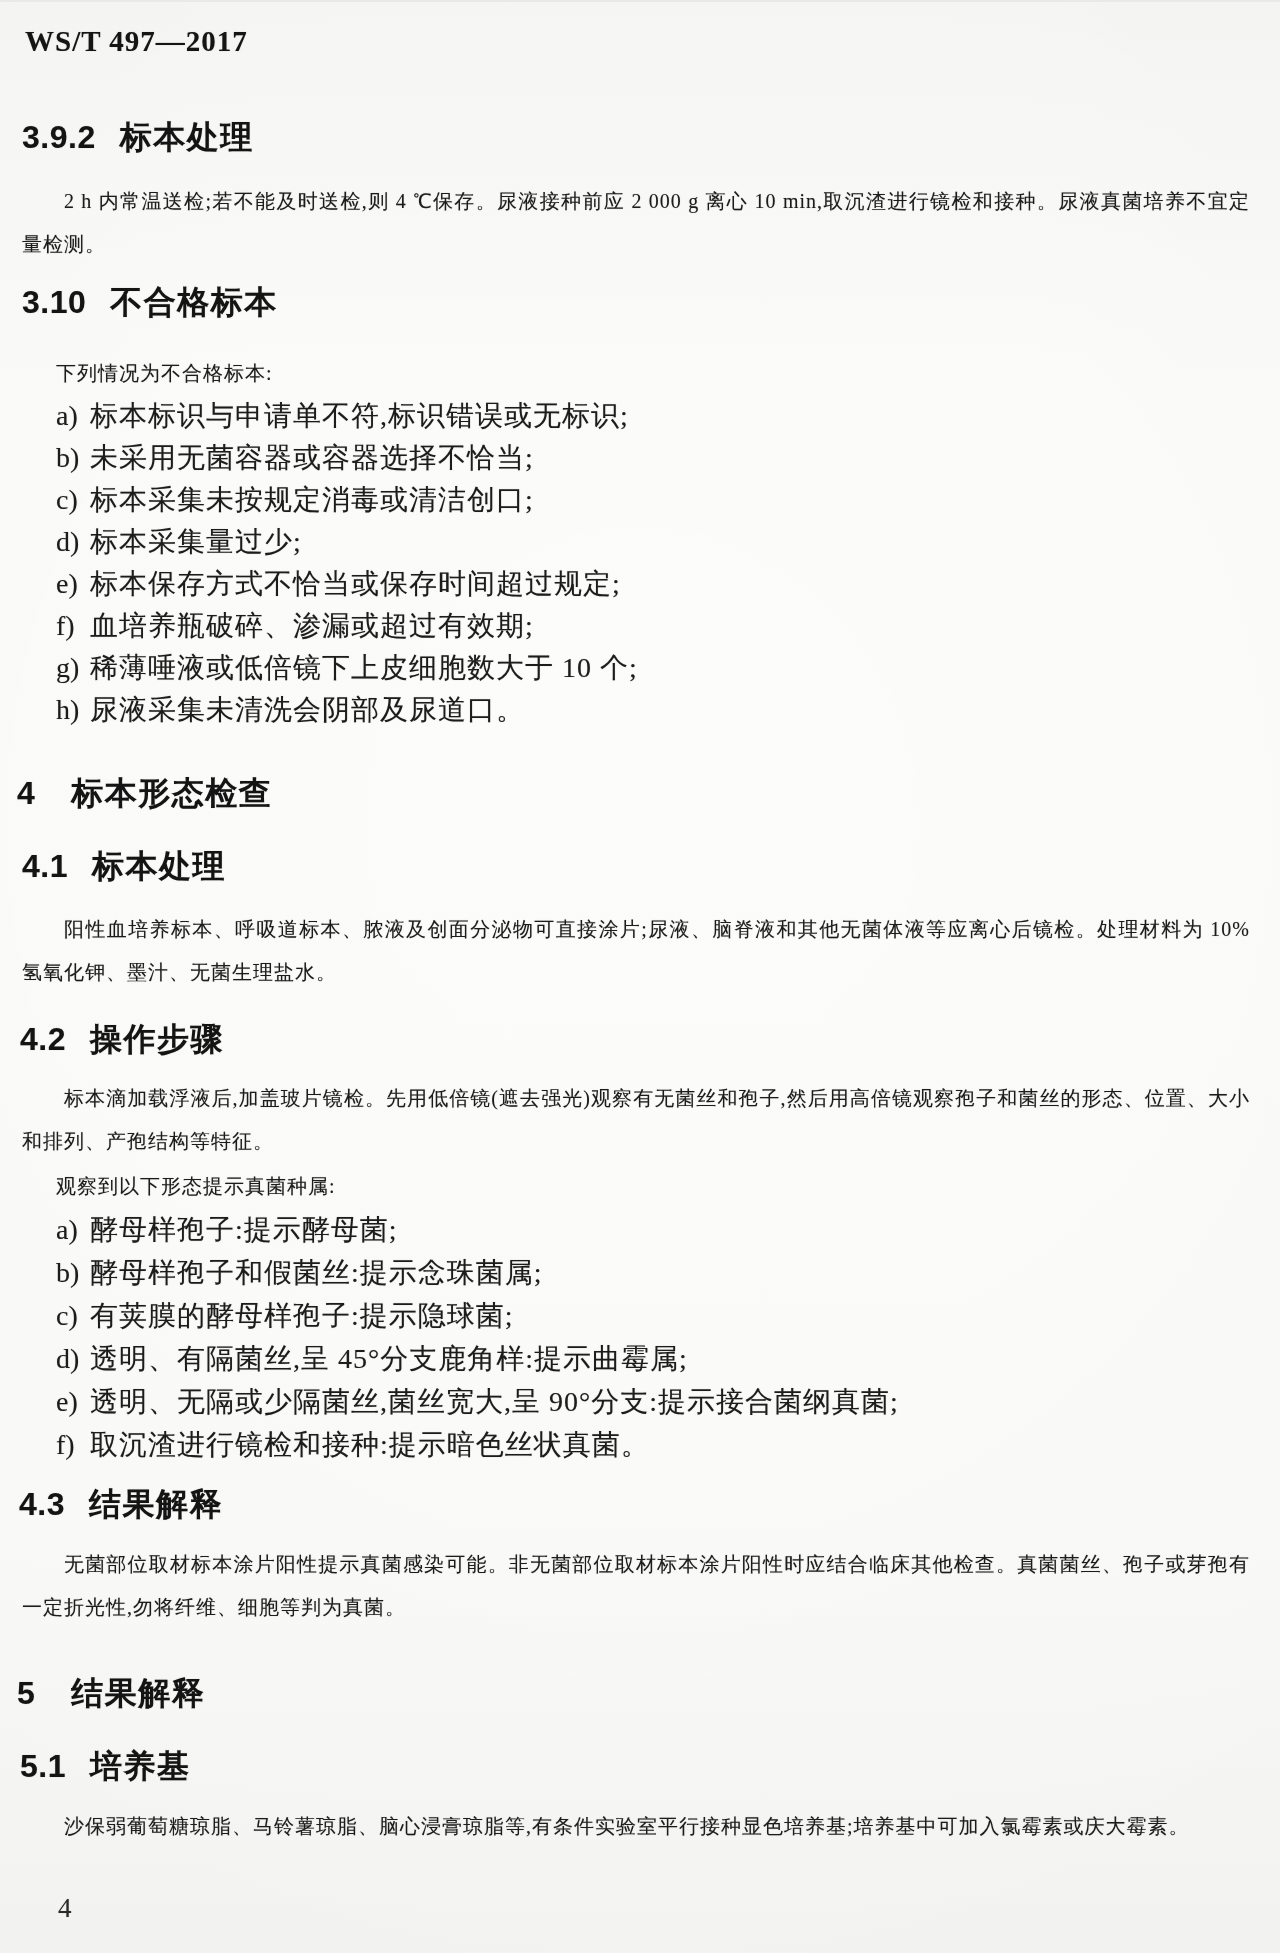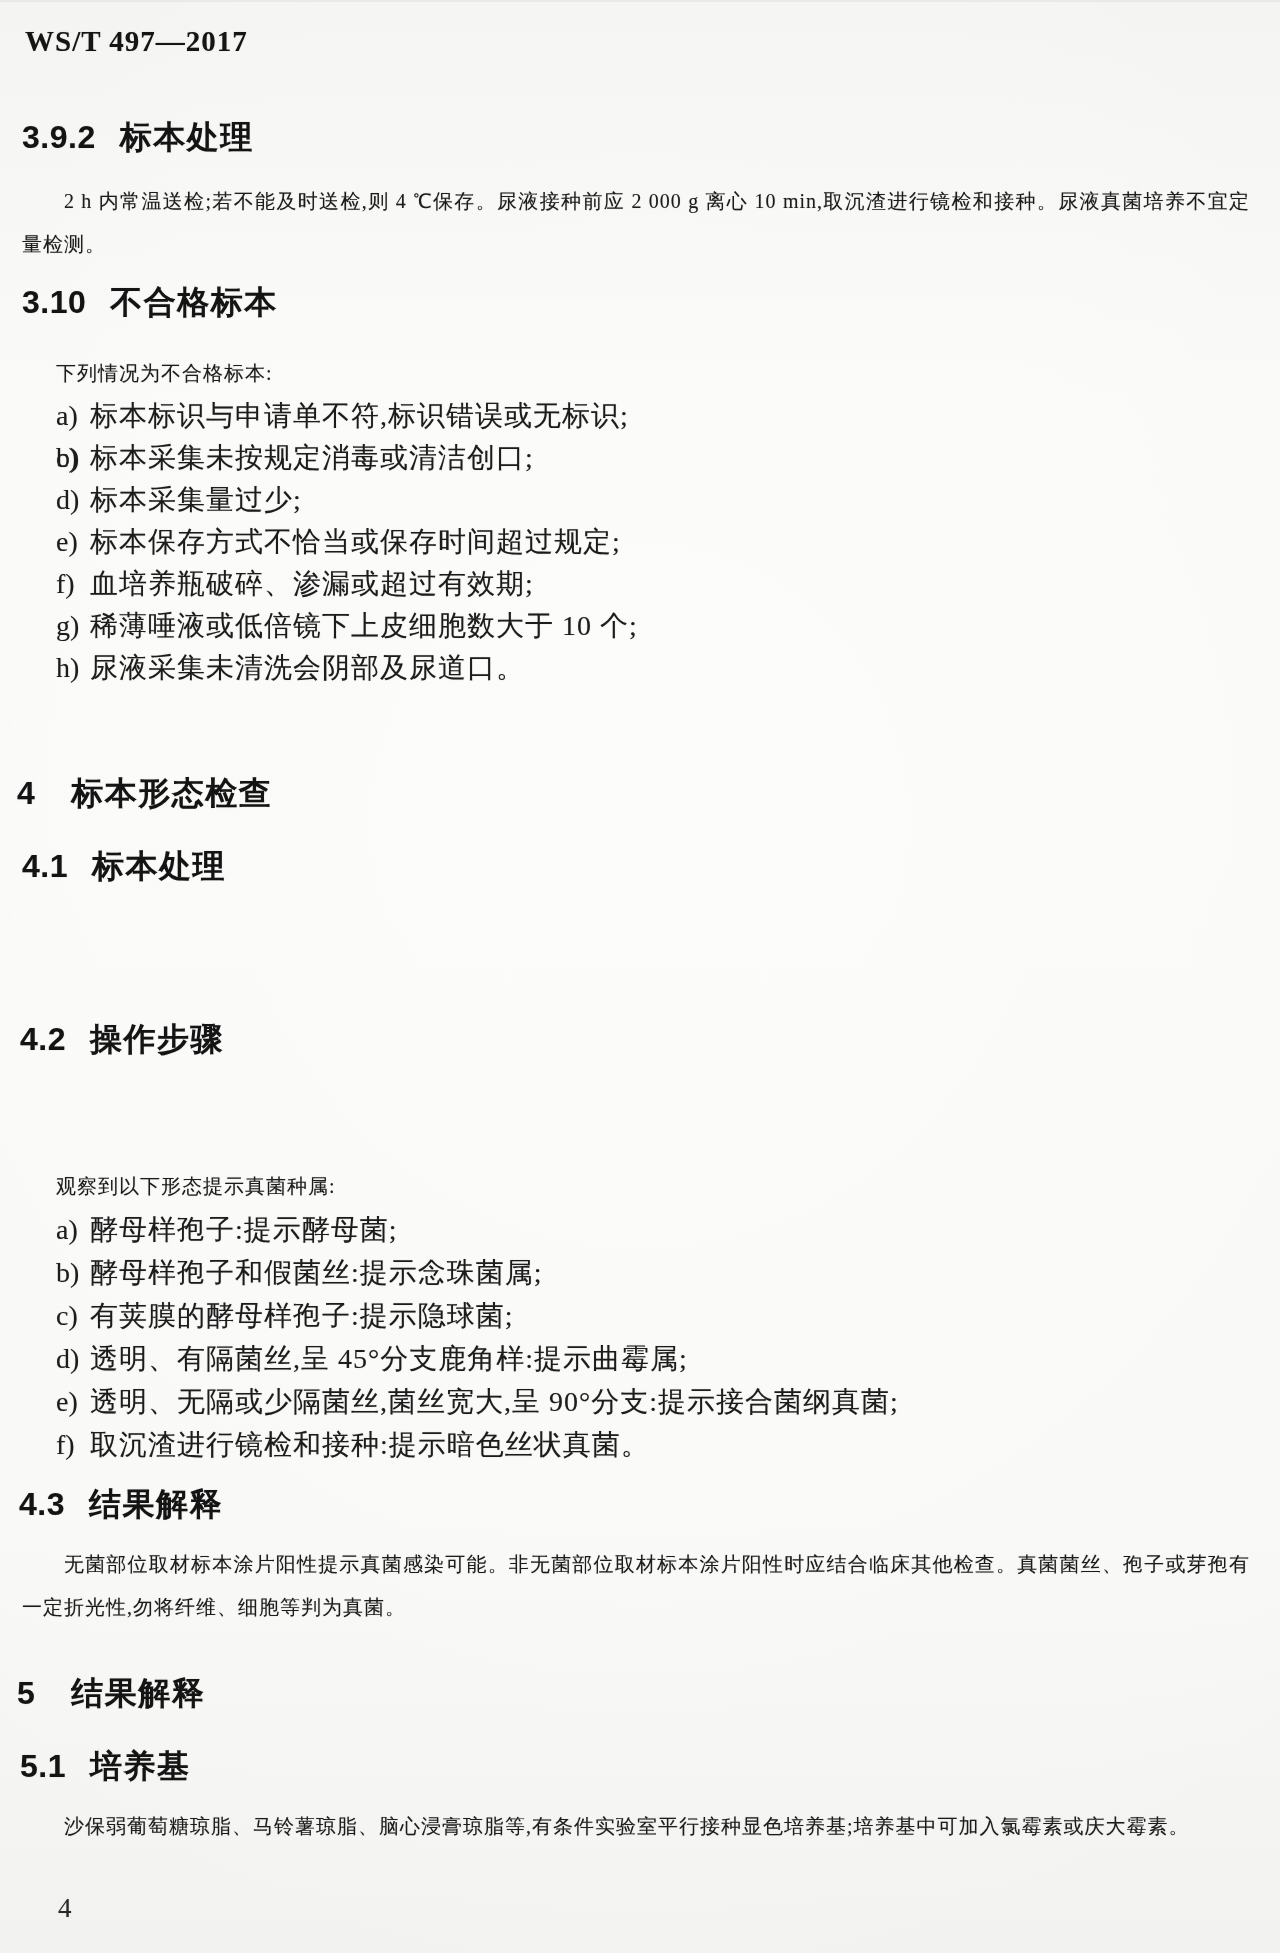--- a/index.html
+++ b/index.html
@@ -66,42 +66,44 @@
   <div class="abs body-par indent" style="left:22px; top:178px;">2 h 内常温送检;若不能及时送检,则 4 ℃保存。尿液接种前应 2 000 g 离心 10 min,取沉渣进行镜检和接种。尿液真菌培养不宜定量检测。</div>
 
   <div class="abs heading" style="left:22px; top:279px;">
     <span class="num">3.10</span><span>不合格标本</span>
   </div>
 
   <div class="abs body-par indent-sm" style="left:22px; top:350px;">下列情况为不合格标本:</div>
 
   <div class="abs list lh42" style="left:22px; top:393px;">
     <div class="li"><span class="marker">a)</span><span>标本标识与申请单不符,标识错误或无标识;</span></div>
-    <div class="li"><span class="marker">b)</span></div>
+    <div class="li"><span class="marker">b)</span><span>未采用无菌容器或容器选择不恰当;</span></div>
     <div class="li"><span class="marker">c)</span><span>标本采集未按规定消毒或清洁创口;</span></div>
     <div class="li"><span class="marker">d)</span><span>标本采集量过少;</span></div>
     <div class="li"><span class="marker">e)</span><span>标本保存方式不恰当或保存时间超过规定;</span></div>
     <div class="li"><span class="marker">f)</span><span>血培养瓶破碎、渗漏或超过有效期;</span></div>
     <div class="li"><span class="marker">g)</span><span>稀薄唾液或低倍镜下上皮细胞数大于 10 个;</span></div>
     <div class="li"><span class="marker">h)</span><span>尿液采集未清洗会阴部及尿道口。</span></div>
   </div>
 
   <div class="abs heading top-level" style="left:17px; top:770px;">
     <span class="num">4</span><span>标本形态检查</span>
   </div>
 
   <div class="abs heading" style="left:22px; top:843px;">
     <span class="num">4.1</span><span>标本处理</span>
   </div>
 
+  <div class="abs body-par indent" style="left:22px; top:906px;">阳性血培养标本、呼吸道标本、脓液及创面分泌物可直接涂片;尿液、脑脊液和其他无菌体液等应离心后镜检。处理材料为 10%氢氧化钾、墨汁、无菌生理盐水。</div>
 
   <div class="abs heading" style="left:20px; top:1016px;">
     <span class="num">4.2</span><span>操作步骤</span>
   </div>
 
+  <div class="abs body-par indent" style="left:22px; top:1075px;">标本滴加载浮液后,加盖玻片镜检。先用低倍镜(遮去强光)观察有无菌丝和孢子,然后用高倍镜观察孢子和菌丝的形态、位置、大小和排列、产孢结构等特征。</div>
 
   <div class="abs body-par indent-sm" style="left:22px; top:1163px;">观察到以下形态提示真菌种属:</div>
 
   <div class="abs list lh43" style="left:22px; top:1206px;">
     <div class="li"><span class="marker">a)</span><span>酵母样孢子:提示酵母菌;</span></div>
     <div class="li"><span class="marker">b)</span><span>酵母样孢子和假菌丝:提示念珠菌属;</span></div>
     <div class="li"><span class="marker">c)</span><span>有荚膜的酵母样孢子:提示隐球菌;</span></div>
     <div class="li"><span class="marker">d)</span><span>透明、有隔菌丝,呈 45°分支鹿角样:提示曲霉属;</span></div>
     <div class="li"><span class="marker">e)</span><span>透明、无隔或少隔菌丝,菌丝宽大,呈 90°分支:提示接合菌纲真菌;</span></div>
     <div class="li"><span class="marker">f)</span><span>取沉渣进行镜检和接种:提示暗色丝状真菌。</span></div>

